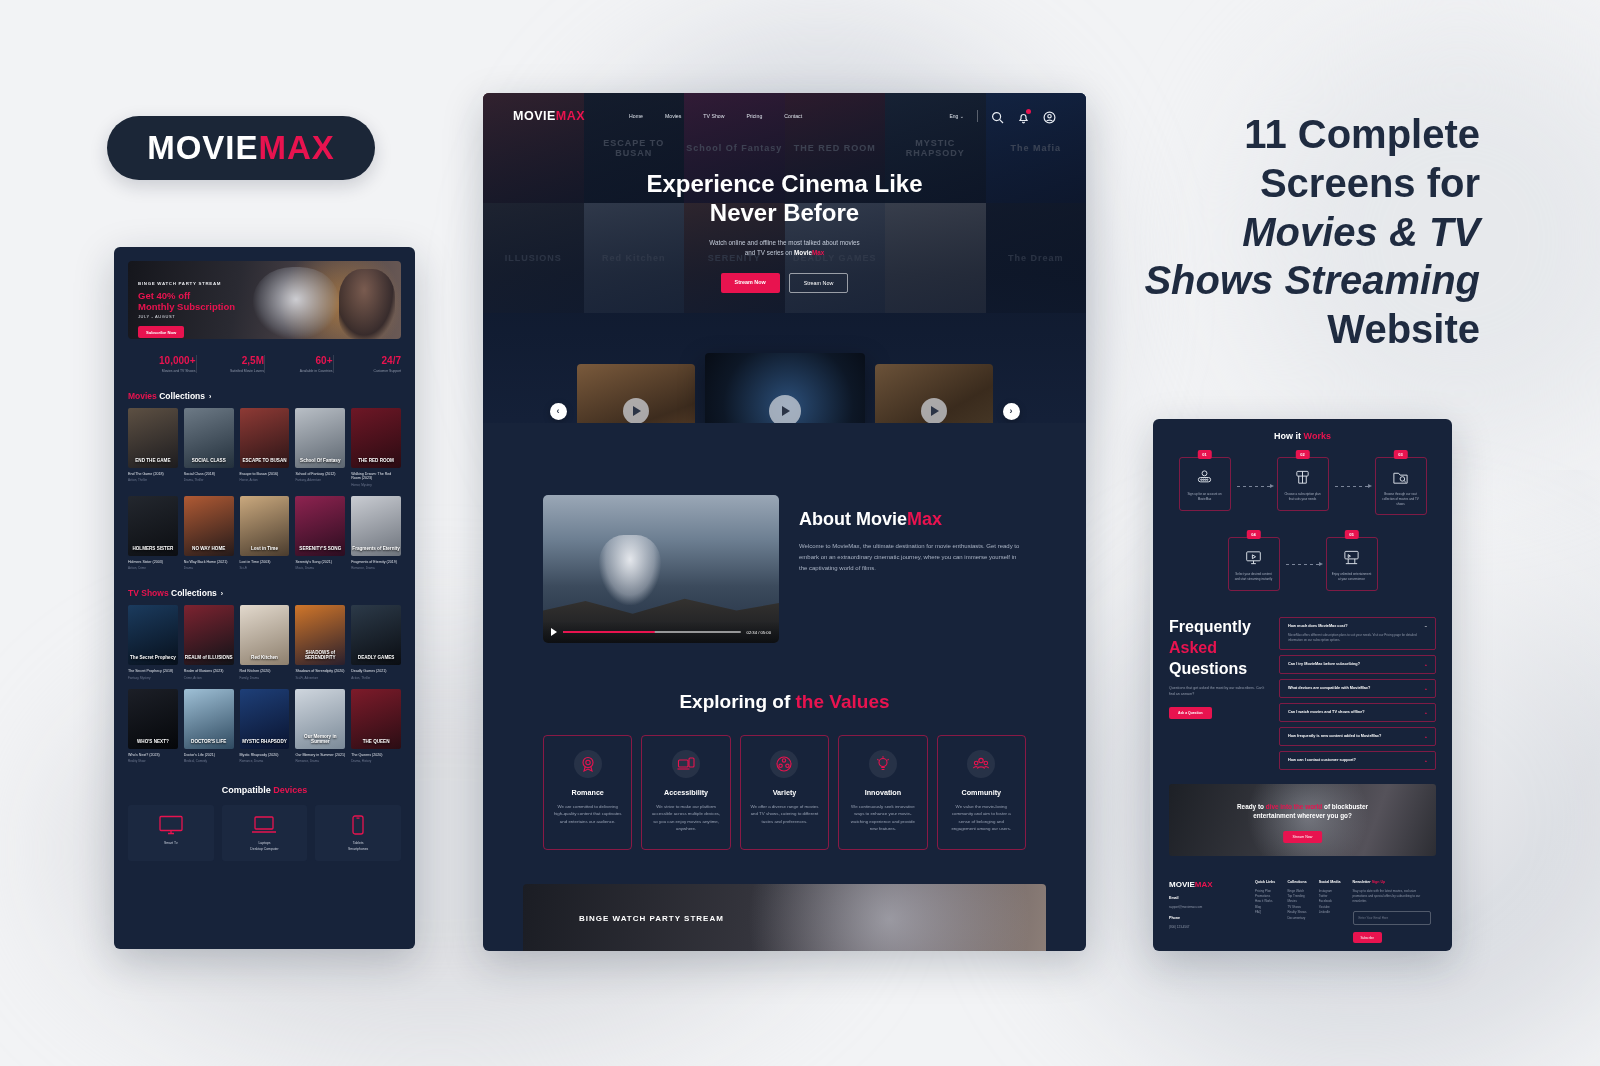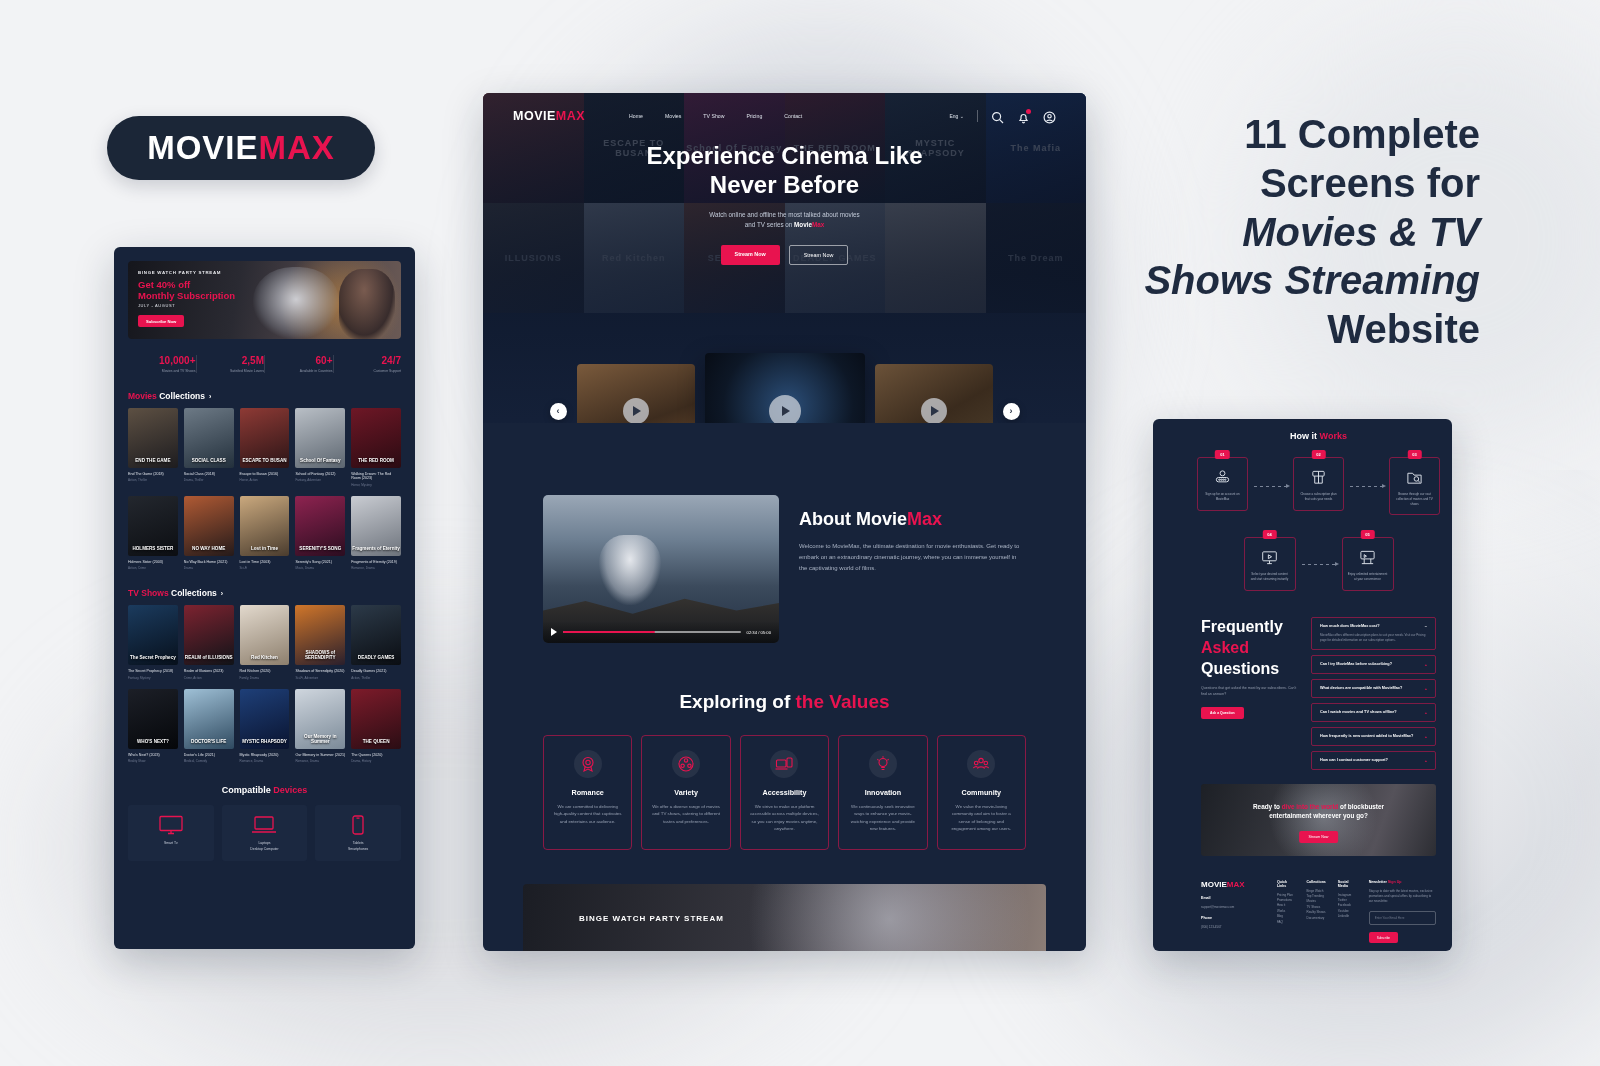--- a/index.html
+++ b/index.html
@@ -51,21 +51,21 @@
     background:
       radial-gradient(circle at 78% 55%, rgba(255,170,60,.45), transparent 28%),
       linear-gradient(100deg,#15161c 0%,#2a2a32 40%,#4c4348 68%,#6b5a55 100%);
   }
   .promo .ghost-horse{ position:absolute; right:62px; top:6px; width:86px; height:72px;
       background:radial-gradient(ellipse at 50% 45%, rgba(225,228,235,.85), rgba(160,168,180,.25) 60%, transparent 72%);
       border-radius:46% 46% 40% 40%; }
   .promo .ghost-girl{ position:absolute; right:6px; top:8px; width:56px; height:70px;
       background:radial-gradient(ellipse at 45% 30%, rgba(120,90,80,.9), rgba(45,35,38,.85) 65%, transparent 78%);
       border-radius:40% 40% 30% 30%; }
-  .promo-inner { position:relative; padding:9px 10px; }
+  .promo-inner { position:relative; padding:9px 10px;margin-top:11px; }
   .promo-kicker { color:#e9eaee; font-size:4.4px; font-weight:700; letter-spacing:.7px; }
   .promo-title { color:#e8134f; font-size:9.5px; font-weight:700; line-height:1.18; margin-top:4px; }
   .promo-dates { color:#dfe2e8; font-size:4px; letter-spacing:.6px; margin-top:2px; }
   .promo-btn { margin-top:7px; display:inline-block; background:#e8134f; color:#fff;
                font-size:4.2px; padding:3.5px 8px; border-radius:2px; font-weight:600; }
 
   .stats { display:flex; margin:16px 14px 0; }
   .stat { flex:1; text-align:right; border-right:1px solid rgba(255,255,255,.12); }
   .stat:last-child { border-right:none; }
   .stat-v { color:#e8134f; font-size:10px; font-weight:700; }
@@ -106,21 +106,21 @@
             align-items:center; padding:0 30px; z-index:5; }
   .nav-logo { font-size:12.5px; font-weight:700; letter-spacing:.5px; }
   .nav-links { display:flex; gap:22px; margin-left:44px; }
   .nav-links a { color:#dde2ea; font-size:5.2px; text-decoration:none; }
   .nav-right { margin-left:auto; display:flex; align-items:center; gap:13px; }
   .nav-lang { color:#dde2ea; font-size:5px; }
   .nav-div { width:1px; height:12px; background:rgba(255,255,255,.3); }
   .nav-ic { width:13px; height:13px; color:#e6eaf1; position:relative; }
   .badge-dot { position:absolute; right:-1px; top:-1px; width:5px; height:5px; background:#e8134f; border-radius:50%; }
 
-  .hero-copy { position:relative; z-index:4; text-align:center; padding-top:48px; }
+  .hero-copy { position:relative; z-index:4; text-align:center; padding-top:48px;margin-top:28px; }
   .hero-h1 { color:#fff; font-size:24px; font-weight:700; line-height:1.22; }
   .hero-p { color:#c3cbd9; font-size:6.3px; line-height:1.7; margin-top:10px; }
   .hero-p .mm1 { color:#fff; font-weight:700; }
   .hero-p .mm2 { color:#e8134f; font-weight:700; }
   .hero-btns { margin-top:14px; display:flex; gap:9px; justify-content:center; }
   .btn-fill { background:#e8134f; color:#fff; font-size:5.4px; font-weight:600; padding:6px 14px; border-radius:2px; }
   .btn-out { border:1px solid rgba(255,255,255,.55); color:#fff; font-size:5.4px; padding:6px 14px; border-radius:2px; }
 
   .carousel { position:absolute; left:0; right:0; bottom:-46px; z-index:6;
               display:flex; align-items:center; justify-content:center; gap:10px; }
@@ -163,21 +163,21 @@
           margin:0 auto 10px; display:flex; align-items:center; justify-content:center; color:#e8134f; }
   .vtitle { color:#fff; font-size:7.2px; font-weight:700; }
   .vdesc { color:#97a1b3; font-size:4.4px; line-height:1.7; margin-top:6px; }
 
   .bottom-strip { margin:34px 40px 0; height:88px; border-radius:4px; position:relative; overflow:hidden;
      background: radial-gradient(circle at 70% 40%, rgba(210,215,225,.55), transparent 38%),
                  linear-gradient(100deg,#1b1d24,#35353d 45%,#5a5157 72%,#8d7f78); }
   .bs-text { position:absolute; left:56px; top:30px; color:#fff; font-size:8px; font-weight:700; letter-spacing:1px; }
 
   
-  #panel-right { left:1153px; top:419px; width:299px; height:532px;padding-left:32px; }
+  #panel-right { left:1153px; top:419px; width:299px; height:532px; }
   .hiw-head { text-align:center; color:#fff; font-size:9px; font-weight:700; padding-top:12px; }
   .hiw-head .hl { color:#e8134f; }
   .steps { display:flex; align-items:flex-start; justify-content:center; gap:6px; margin-top:16px; padding:0 12px; }
   .step { width:52px; border:1px solid rgba(232,19,79,.5); border-radius:3px; padding:11px 5px 8px;
           text-align:center; position:relative; }
   .step-num { position:absolute; left:50%; top:-8px; transform:translateX(-50%);
               background:#e8134f; color:#fff; font-size:4px; font-weight:700; padding:2px 5px; border-radius:2px; }
   .step-ico { color:#e4e8ef; margin:0 auto 6px; display:flex; justify-content:center; }
   .step-txt { color:#a4adbe; font-size:3px; line-height:1.6; }
   .dline { align-self:center; width:34px; height:1px;
@@ -611,39 +611,39 @@
             <path d="M6.2 11.5L5 16l4-2 4 2-1.2-4.5"></path>
             <circle cx="9" cy="7.5" r="2.2"></circle>
           </svg>
         </div>
         <div class="vtitle">Romance</div>
         <div class="vdesc">We are committed to delivering high-quality content that captivates and entertains our audience.</div>
       </div>
       <div class="vcard">
         <div class="vico">
           <svg width="18" height="18" viewBox="0 0 18 18" fill="none" stroke="#e8134f" stroke-width="1.1">
+            <rect x="1.5" y="5" width="9.5" height="7" rx="1"></rect>
+            <path d="M.5 14h12"></path>
+            <rect x="12" y="3" width="5" height="9" rx="1"></rect>
+          </svg>
+        </div>
+        <div class="vtitle">Accessibility</div>
+        <div class="vdesc">We strive to make our platform accessible across multiple devices, so you can enjoy movies anytime, anywhere.</div>
+      </div>
+      <div class="vcard">
+        <div class="vico">
+          <svg width="18" height="18" viewBox="0 0 18 18" fill="none" stroke="#e8134f" stroke-width="1.1">
             <circle cx="9" cy="9" r="7"></circle>
             <circle cx="9" cy="5.4" r="1.7"></circle>
             <circle cx="5.6" cy="10.8" r="1.7"></circle>
             <circle cx="12.4" cy="10.8" r="1.7"></circle>
           </svg>
         </div>
         <div class="vtitle">Variety</div>
         <div class="vdesc">We offer a diverse range of movies and TV shows, catering to different tastes and preferences.</div>
-      </div>
-      <div class="vcard">
-        <div class="vico">
-          <svg width="18" height="18" viewBox="0 0 18 18" fill="none" stroke="#e8134f" stroke-width="1.1">
-            <rect x="1.5" y="5" width="9.5" height="7" rx="1"></rect>
-            <path d="M.5 14h12"></path>
-            <rect x="12" y="3" width="5" height="9" rx="1"></rect>
-          </svg>
-        </div>
-        <div class="vtitle">Accessibility</div>
-        <div class="vdesc">We strive to make our platform accessible across multiple devices, so you can enjoy movies anytime, anywhere.</div>
       </div>
       <div class="vcard">
         <div class="vico">
           <svg width="18" height="18" viewBox="0 0 18 18" fill="none" stroke="#e8134f" stroke-width="1.1">
             <circle cx="9" cy="7.5" r="4"></circle>
             <path d="M7.2 12.5h3.6M7.6 14.5h2.8M9 1.2v1.6M3.4 4.2l1.1 1.1M14.6 4.2l-1.1 1.1"></path>
           </svg>
         </div>
         <div class="vtitle">Innovation</div>
         <div class="vdesc">We continuously seek innovative ways to enhance your movie-watching experience and provide new features.</div>

